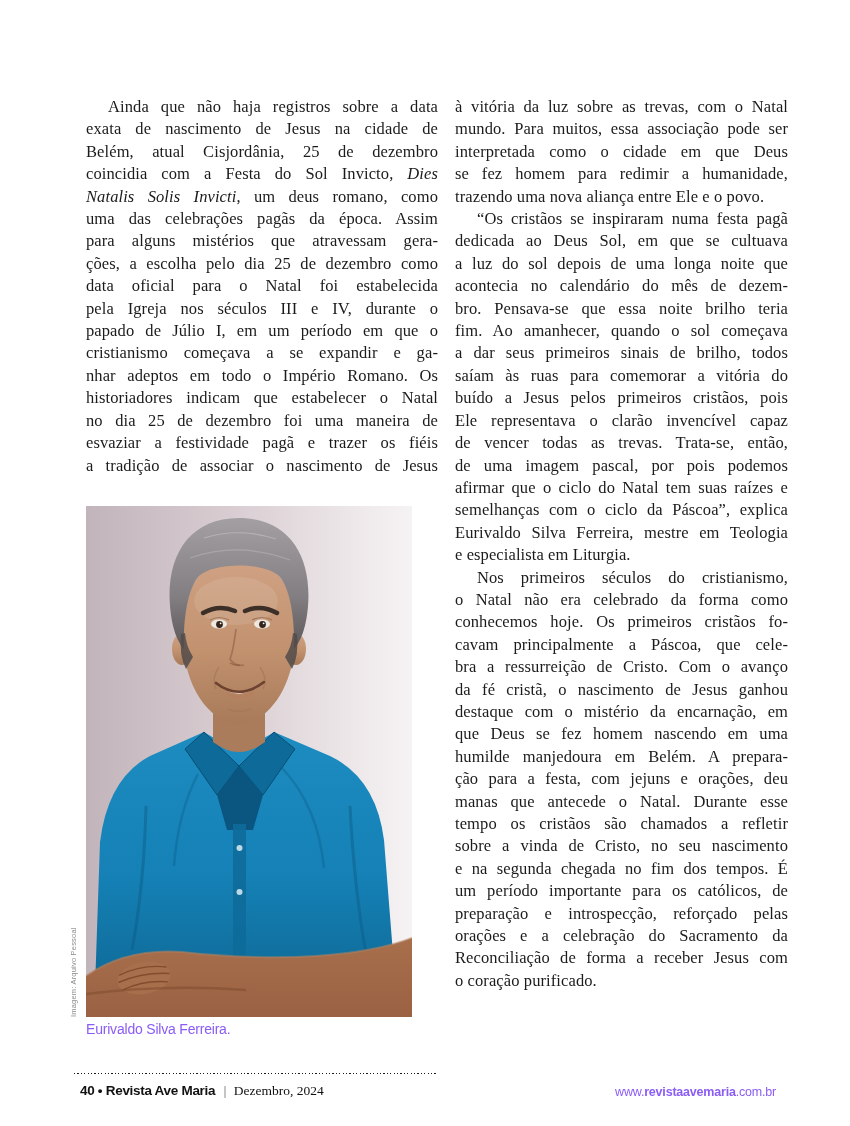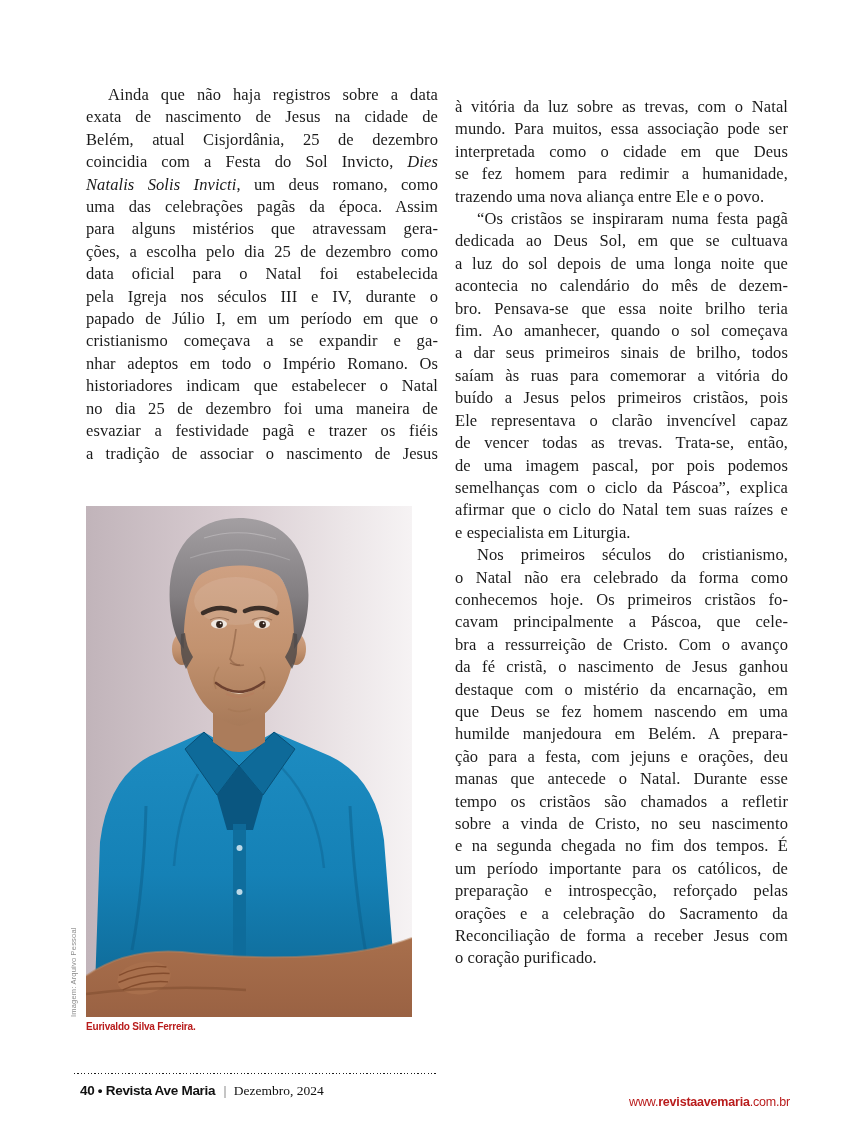--- a/index.html
+++ b/index.html
@@ -2,41 +2,41 @@
 <html lang="pt" style="--photo-bg-left: #c1b4ba; --photo-bg-right: #f6f3f4; --shirt: #1581b6; --shirt-dark: #0d648f; --skin: #c2926f; --hair: #827e81; --arm: #9a6243;"><head>
 <meta charset="utf-8">
 <style>
   html,body { margin:0; padding:0; background:#ffffff; }
   .page {
     position:relative; width:850px; height:1126px; background:#ffffff;
     font-family:"Liberation Serif", serif; color:#1b1b1b; overflow:hidden;
     margin:0 auto;
   }
   .column { position:absolute; }
-  .column-left  { left:86px;  top:84px; width:352px; }
+  .column-left  { left:86px;  top:96px; width:352px; }
   .column-right { left:455px; top:96px; width:333px; }
   .line {
     font-size:16.5px; line-height:22.4px;
     text-align:justify; text-align-last:justify;
     letter-spacing:0.1px;
   }
   .line.indent { padding-left:22px; }
   .line.endpar { text-align-last:left; }
   .ital { font-style:italic; }
 
   .photo-frame {
     position:absolute; left:86px; top:506px; width:326px; height:511px;
     overflow:hidden;
   }
   .photo-frame svg { display:block; width:326px; height:511px; }
 
   .photo-caption {
     position:absolute; left:86px; top:1021px;
-    font-family:"Liberation Sans", sans-serif; font-weight:bold;
-    font-size:10px; letter-spacing:-0.2px; color:#b91c1c;
+    font-family:"Liberation Sans", sans-serif; font-weight:normal;
+    font-size:14px; letter-spacing:-0.2px; color:#8b5cf6;
   }
   .photo-credit {
     position:absolute; left:69px; top:925px; height:92px; width:12px;
     writing-mode:vertical-rl; transform:rotate(180deg);
     font-family:"Liberation Sans", sans-serif; font-size:7.5px;
     color:#8d8d8d; letter-spacing:0.2px; white-space:nowrap;
   }
 
   .dotted-rule {
     position:absolute; left:74px; top:1073px; width:363px; height:1.4px;
@@ -49,24 +49,23 @@
   .footer-left .f-bold {
     font-family:"Liberation Sans", sans-serif; font-weight:bold;
     letter-spacing:-0.3px;
   }
   .footer-left .f-sep {
     color:#9a9a9a; font-family:"Liberation Sans", sans-serif;
     font-weight:300; margin:0 7px 0 8px;
   }
   .footer-left .f-issue { font-family:"Liberation Serif", serif; }
   .footer-right {
-    position:absolute; right:60px; top:1085px; white-space:nowrap;
-    font-family:"Liberation Sans", sans-serif; font-size:12.5px; color:#b91c1c;
+    position:absolute; right:74px; top:1085px; white-space:nowrap;
+    font-family:"Liberation Sans", sans-serif; font-size:12.5px; color:#8b5cf6;
     letter-spacing:-0.2px;
-    margin-top:10px;
   }
   .footer-right .w-bold { font-weight:bold; }
 </style>
 </head>
 <body>
 
 <div class="page">
 
   <div class="column column-left">
       <div class="line indent"><span>Ainda que não haja registros sobre a data</span></div>
@@ -98,22 +97,23 @@
       <div class="line"><span>a luz do sol depois de uma longa noite que</span></div>
       <div class="line"><span>acontecia no calendário do mês de dezem-</span></div>
       <div class="line"><span>bro. Pensava-se que essa noite brilho teria</span></div>
       <div class="line"><span>fim. Ao amanhecer, quando o sol começava</span></div>
       <div class="line"><span>a dar seus primeiros sinais de brilho, todos</span></div>
       <div class="line"><span>saíam às ruas para comemorar a vitória do</span></div>
       <div class="line"><span>buído a Jesus pelos primeiros cristãos, pois</span></div>
       <div class="line"><span>Ele representava o clarão invencível capaz</span></div>
       <div class="line"><span>de vencer todas as trevas. Trata-se, então,</span></div>
       <div class="line"><span>de uma imagem pascal, por pois podemos</span></div>
+      <div class="line"><span>afirmar que o ciclo do Natal tem suas raízes e</span></div>
       <div class="line"><span>semelhanças com o ciclo da Páscoa”, explica</span></div>
-      <div class="line"><span>afirmar que o ciclo do Natal tem suas raízes e</span></div>
+      <div class="line"><span>Eurivaldo Silva Ferreira, mestre em Teologia</span></div>
       <div class="line endpar"><span>e especialista em Liturgia.</span></div>
       <div class="line indent"><span>Nos primeiros séculos do cristianismo,</span></div>
       <div class="line"><span>o Natal não era celebrado da forma como</span></div>
       <div class="line"><span>conhecemos hoje. Os primeiros cristãos fo-</span></div>
       <div class="line"><span>cavam principalmente a Páscoa, que cele-</span></div>
       <div class="line"><span>bra a ressurreição de Cristo. Com o avanço</span></div>
       <div class="line"><span>da fé cristã, o nascimento de Jesus ganhou</span></div>
       <div class="line"><span>destaque com o mistério da encarnação, em</span></div>
       <div class="line"><span>que Deus se fez homem nascendo em uma</span></div>
       <div class="line"><span>humilde manjedoura em Belém. A prepara-</span></div>

